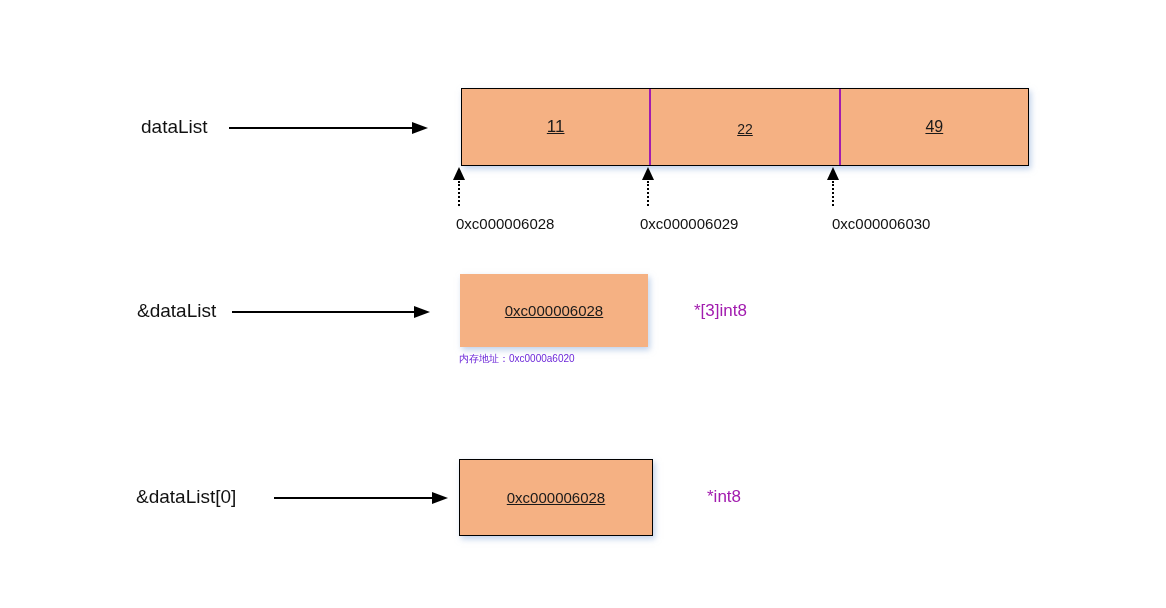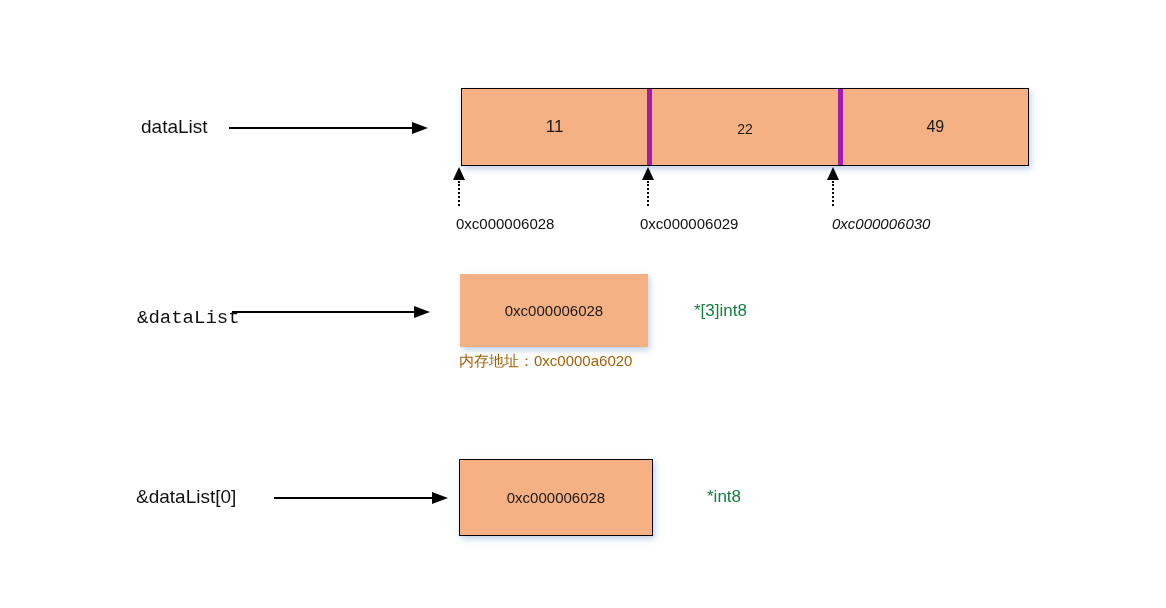--- a/index.html
+++ b/index.html
@@ -46,59 +46,59 @@
   }
   .v-head {
     width:0; height:0;
     border-bottom:13px solid #000;
     border-left:6px solid transparent;
     border-right:6px solid transparent;
   }
   .v-line { width:0; height:25px; border-left:2px dotted #000; margin-top:1px; }
 
   
-  .mem-fill { background:#F5B183; box-shadow:2px 3px 6px rgba(140,172,216,0.55); }
+  .mem-fill { background:#F5B183; box-shadow:2px 3px 6px rgba(140,172,216,0.55);text-decoration:underline; }
   .array-box {
     display:flex;
     border:1px solid #000;
   }
   .cell {
     flex:1;
     display:flex;
     align-items:center;
     justify-content:center;
     font-size:16px;
   }
-  .cell + .cell { border-left:5px solid #a21caf; }
+  .cell + .cell { border-left:2px solid #a21caf; }
   .cell.c0 { font-size:17px; }
   .cell.c1 { font-size:14px; padding-top:3px; }
   .cell.c2 { font-size:16px; }
 
   .ptr-box {
     display:flex;
     align-items:center;
     justify-content:center;
     font-size:15px;
   }
   .ptr-box.bordered { border:1px solid #000; }
 
   .addr-label {
     font-size:15px;
     white-space:nowrap;
     color:#111;
   }
   .type-label {
     font-size:17px;
     white-space:nowrap;
-    color:#15803d;
+    color:#a21caf;
   }
   .caption-label {
-    font-size:15px;
+    font-size:10px;
     white-space:nowrap;
-    color:#a16207;
+    color:#6d28d9;
   }
 </style>
 </head>
 <body>
 
 <div class="canvas">
 
   <div class="abs var-label" style="left:141px; top:100px;">dataList</div>
 
   <div class="h-arrow" style="left:229px; top:105px; width:199px;">
@@ -120,23 +120,23 @@
     <span class="v-head"></span>
     <span class="v-line"></span>
   </div>
   <div class="v-arrow" style="left:826px; top:151px;">
     <span class="v-head"></span>
     <span class="v-line"></span>
   </div>
 
   <div class="abs addr-label" style="left:456px; top:199px;">0xc000006028</div>
   <div class="abs addr-label" style="left:640px; top:199px;">0xc000006029</div>
-  <div class="abs addr-label" style="left:832px; top:199px;font-style:italic;">0xc000006030</div>
+  <div class="abs addr-label" style="left:832px; top:199px;">0xc000006030</div>
 
-  <div class="abs var-label" style="left:137px; top:291px;font-family:Liberation Mono, monospace;">&amp;dataList</div>
+  <div class="abs var-label" style="left:137px; top:284px;">&amp;dataList</div>
 
   <div class="h-arrow" style="left:232px; top:289px; width:198px;">
     <span class="h-line"></span>
     <span class="h-head"></span>
   </div>
 
   <div class="abs ptr-box mem-fill" style="left:460px; top:258px; width:188px; height:73px;">0xc000006028</div>
 
   <div class="abs type-label" style="left:694px; top:285px;">*[3]int8</div>
 

